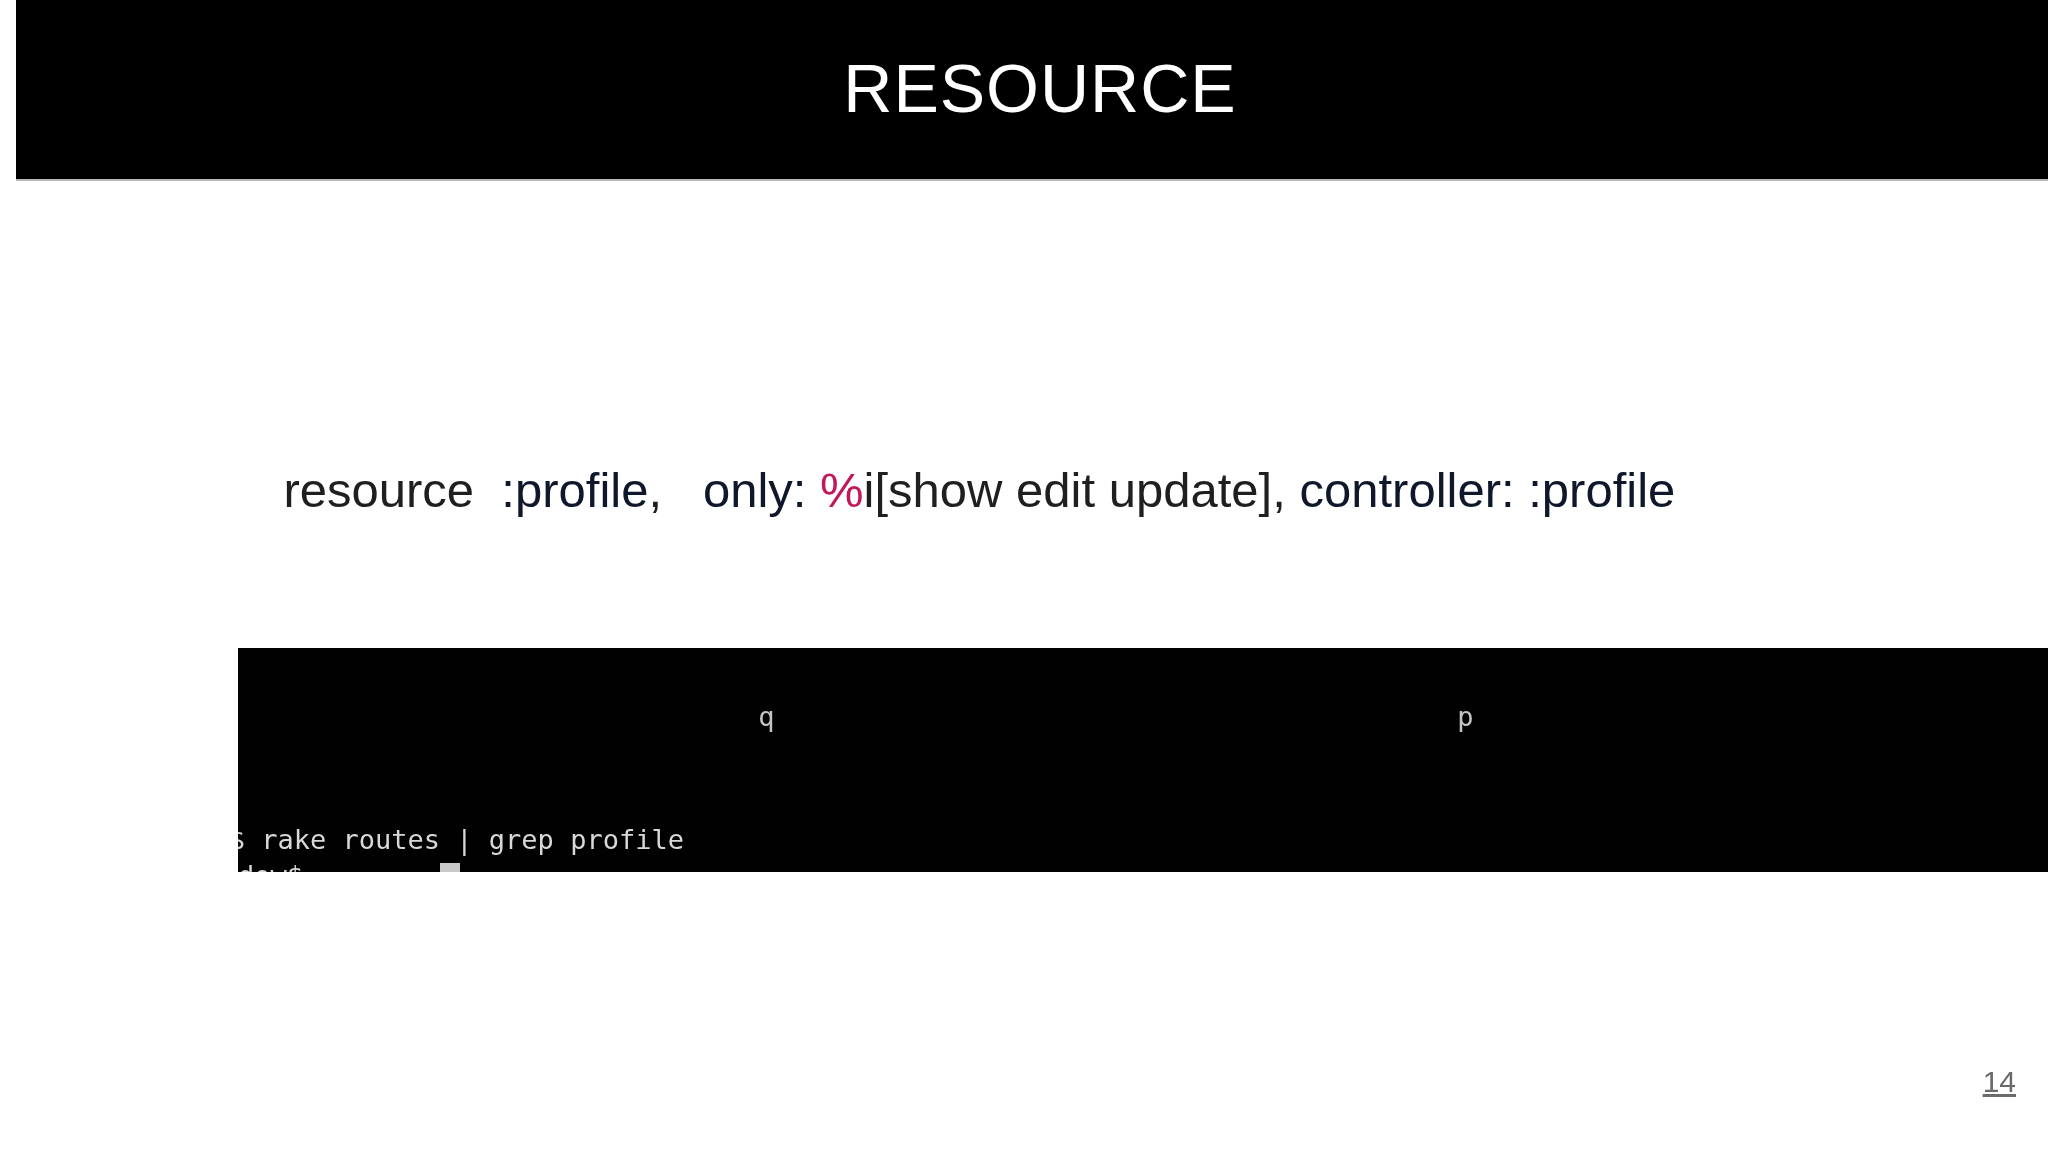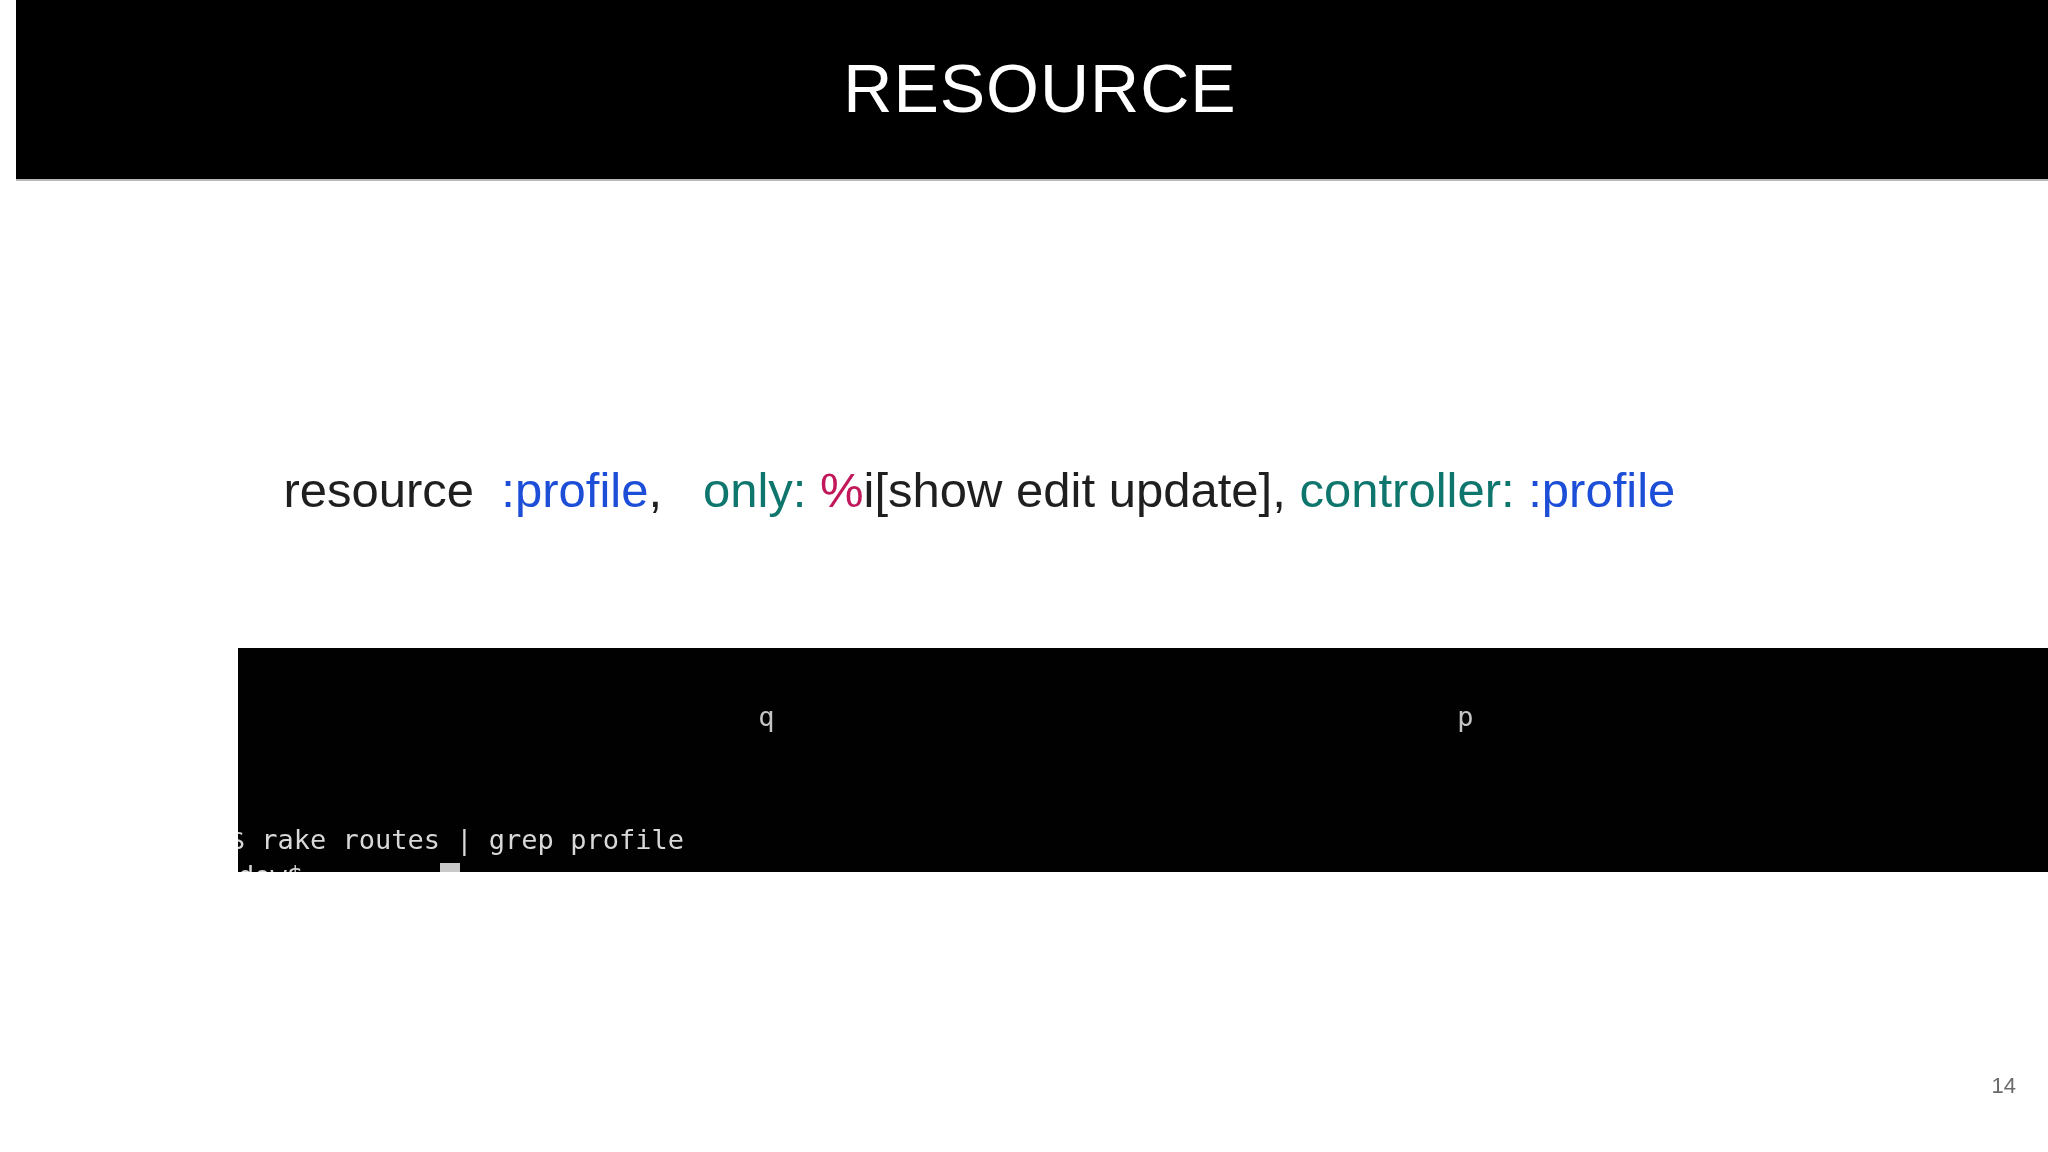--- a/index.html
+++ b/index.html
@@ -47,22 +47,22 @@
     position: absolute;
     left: 213px;
     top: 385px;
     font-family: "Liberation Sans", sans-serif;
     font-size: 49px;
     line-height: 70px;
     white-space: pre;
     color: #1f1f1f;
   }
   .tok-plain   { color: #1f1f1f; }
-  .tok-symbol  { color: #1d4ed8; }
-  .tok-key     { color: #0f766e; }
+  .tok-symbol  { color: #0f172a; }
+  .tok-key     { color: #0f172a; }
   .tok-pct     { color: #c2185b; }
 
   
   .terminal {
     position: absolute;
     left: 222px;
     top: 648px;
     width: 2024px;
     height: 224px;
     background: #010101;
@@ -112,23 +112,24 @@
     line-height: 27px;
     white-space: pre;
   }
 
   
   .page-number {
     position: absolute;
     right: 48px;
     bottom: 55px;
     color: #6b6b6b;
-    font-size: 22px;
+    font-size: 30px;
     font-family: "Liberation Sans", sans-serif;
     line-height: 1;
+    text-decoration: underline;
   }
 </style>
 </head>
 <body>
 
 <div class="slide">
 
   <div class="header-bar">
     <div class="header-title">RESOURCE</div>
   </div>

